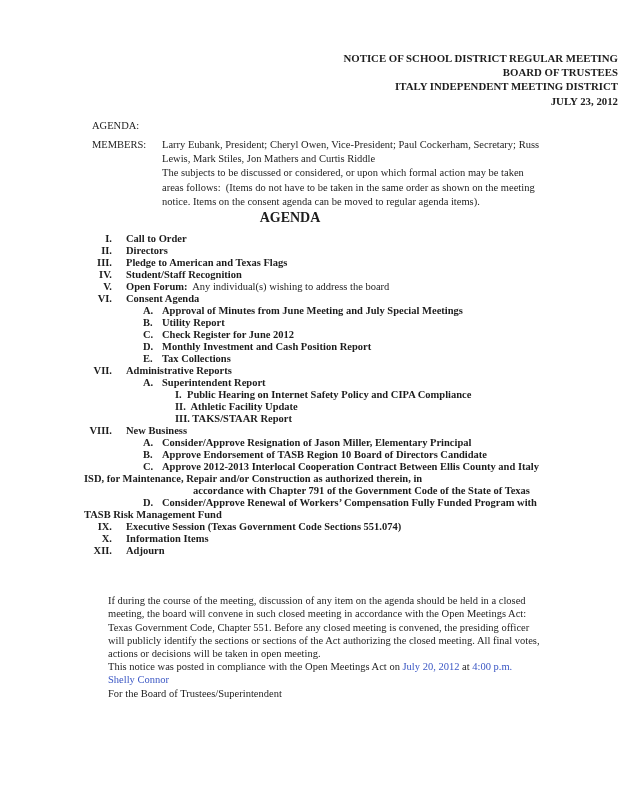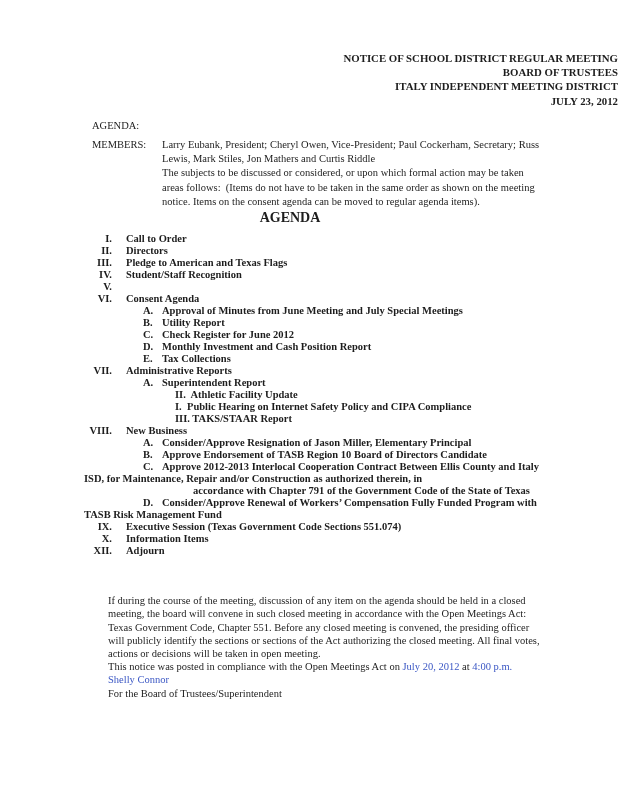--- a/index.html
+++ b/index.html
@@ -73,20 +73,21 @@
     <div class="row l1">
       <span class="num">III.</span>
       <span class="txt">Pledge to American and Texas Flags</span>
     </div>
     <div class="row l1">
       <span class="num">IV.</span>
       <span class="txt">Student/Staff Recognition</span>
     </div>
     <div class="row l1">
       <span class="num">V.</span>
+      <span class="txt"><span>Open Forum:</span><span class="normal">&nbsp; Any individual(s) wishing to address the board</span></span>
     </div>
     <div class="row l1">
       <span class="num">VI.</span>
       <span class="txt">Consent Agenda</span>
     </div>
 
     <div class="row l2">
       <span class="mark">A.</span>
       <span>Approval of Minutes from June Meeting and July Special Meetings</span>
     </div>
@@ -109,24 +110,24 @@
 
     <div class="row l1">
       <span class="num">VII.</span>
       <span class="txt">Administrative Reports</span>
     </div>
     <div class="row l2">
       <span class="mark">A.</span>
       <span>Superintendent Report</span>
     </div>
     <div class="row l3">
-      <span>II.&nbsp; Athletic Facility Update</span>
+      <span>I.&nbsp; Public Hearing on Internet Safety Policy and CIPA Compliance</span>
     </div>
     <div class="row l3">
-      <span>I.&nbsp; Public Hearing on Internet Safety Policy and CIPA Compliance</span>
+      <span>II.&nbsp; Athletic Facility Update</span>
     </div>
     <div class="row l3">
       <span>III. TAKS/STAAR Report</span>
     </div>
 
     <div class="row l1">
       <span class="num">VIII.</span>
       <span class="txt">New Business</span>
     </div>
     <div class="row l2">

